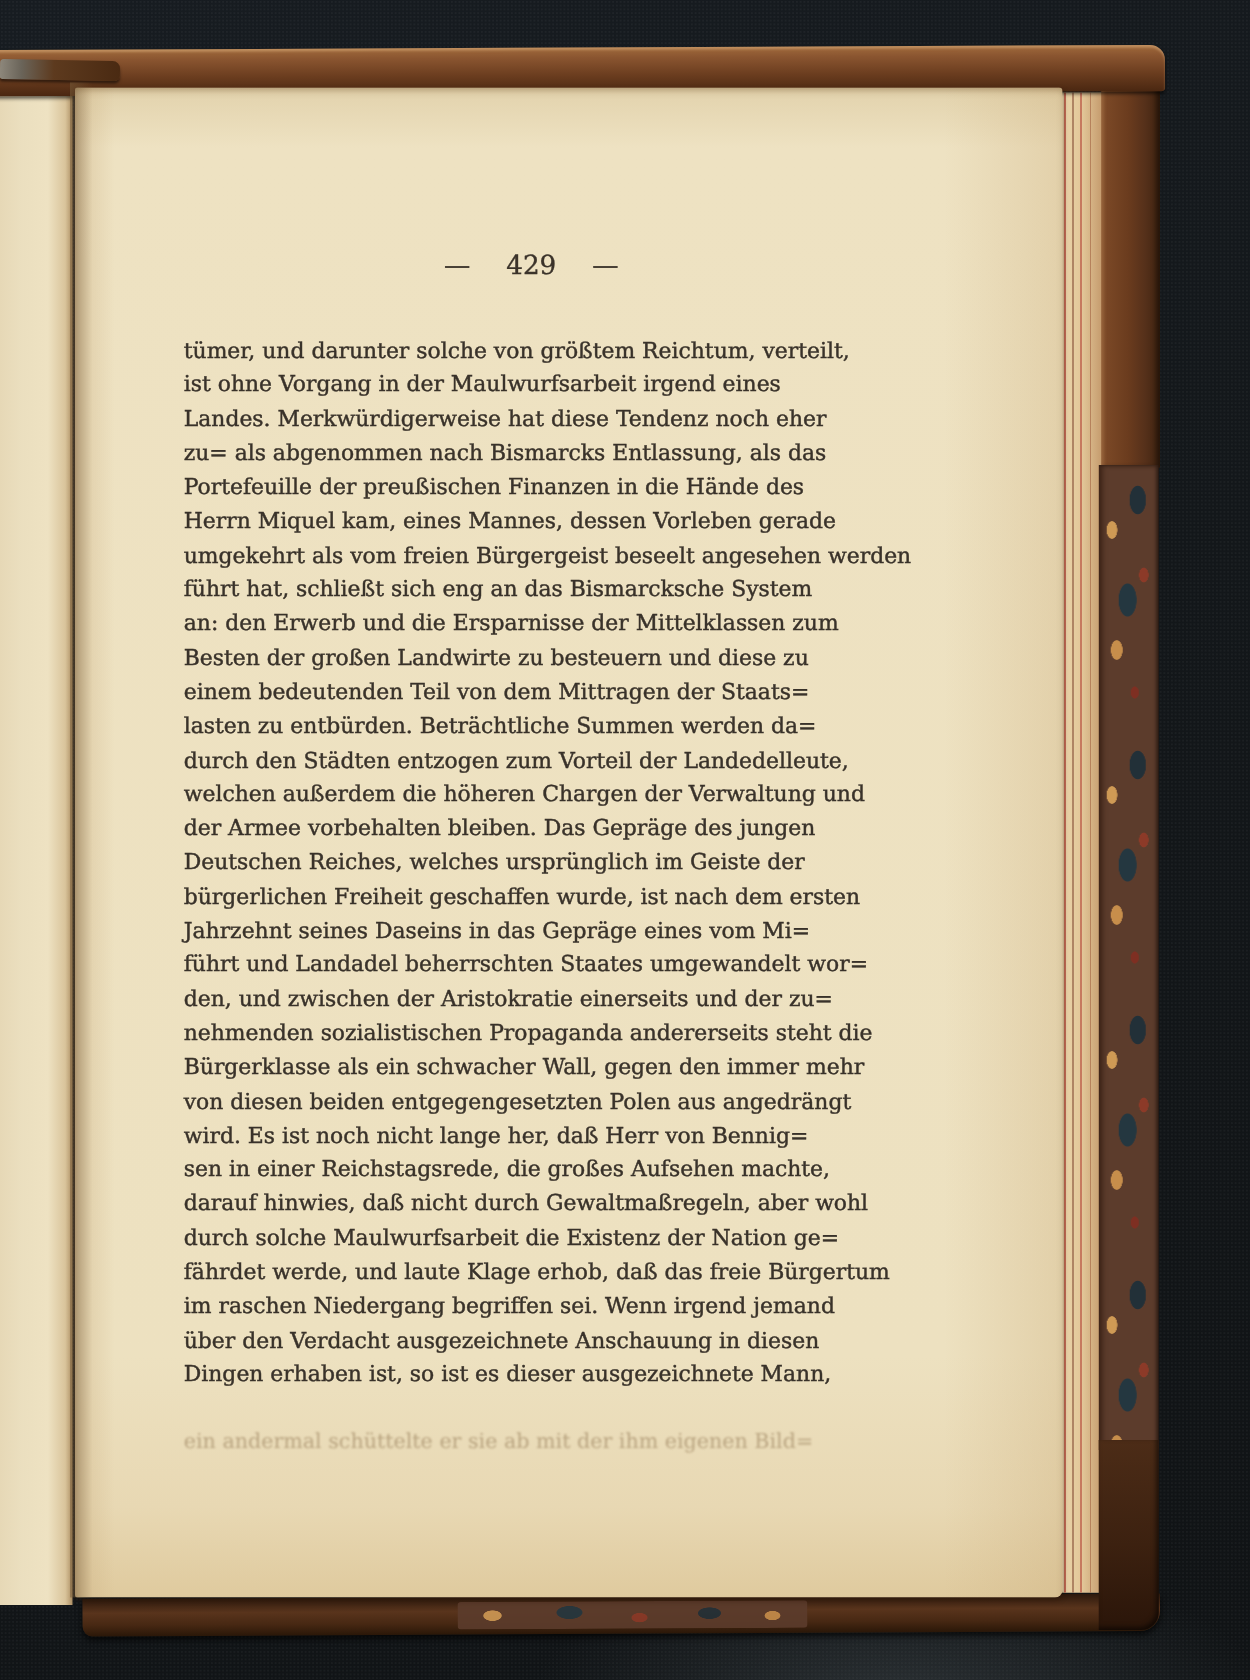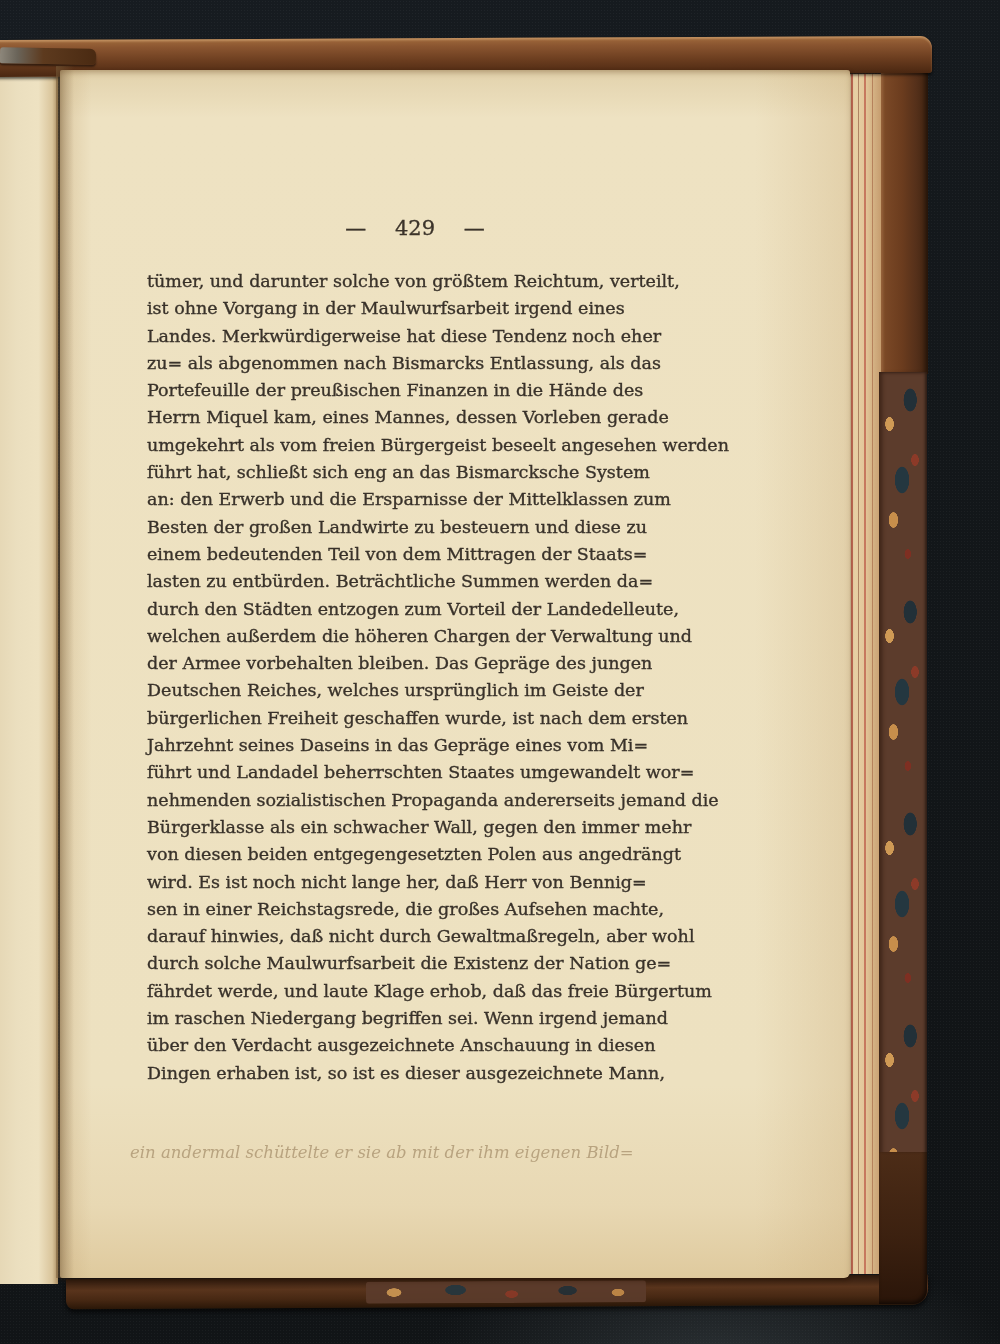--- a/index.html
+++ b/index.html
@@ -101,41 +101,41 @@
   
   .main-page{
     position:absolute;left:60px;top:70px;width:790px;height:1208px;z-index:8;
     background:
       linear-gradient(90deg, rgba(200,172,126,.45) 0, rgba(200,172,126,0) 4%, rgba(0,0,0,0) 88%, rgba(205,175,125,.35) 100%),
       linear-gradient(180deg,#e2d2ac 0,#eee2c2 4%,#ede1c0 84%,#e8d8b3 94%,#dfca9e 100%);
     border-radius:2px 3px 6px 2px;
     box-shadow:inset 0 4px 6px -2px rgba(120,85,45,.5), 0 2px 4px rgba(40,20,5,.5);
   }
   .page-number{
-    position:absolute;left:76px;top:130px;width:558px;
+    position:absolute;left:86px;top:130px;width:558px;
     text-align:center;font-size:21px;line-height:24px;
-    color:#3b332a;word-spacing:22px;margin-top:16px;
+    color:#3b332a;word-spacing:22px;
     -webkit-text-stroke:.3px #3b332a;
   }
   .text-block{
     position:absolute;left:87px;top:198px;width:557px;
     color:#39322a;font-size:17.5px;
     -webkit-text-stroke:.35px #39322a;
   }
   .tline{
     height:27.3px;line-height:27.3px;white-space:nowrap;
     text-align:justify;text-align-last:justify;
     overflow:visible;
   }
   .tline::after{content:"";display:inline-block;width:100%;}
   .ghost-line{
-    position:absolute;left:70px;top:1072px;width:557px;
+    position:absolute;left:87px;top:1072px;width:557px;
     font-size:16.5px;line-height:22px;color:#a8916d;opacity:.75;
     filter:blur(.7px);
-    text-align:justify;text-align-last:justify;white-space:nowrap;font-style:italic;
+    text-align:justify;text-align-last:justify;white-space:nowrap;
   }
   .ghost-line::after{content:"";display:inline-block;width:100%;}
 </style>
 </head>
 <body>
 
 <div class="bg"></div>
 
 <div>
   <div class="bottom-leather">
@@ -164,21 +164,22 @@
         <div class="tline">Besten der großen Landwirte zu besteuern und diese zu</div>
         <div class="tline">einem bedeutenden Teil von dem Mittragen der Staats=</div>
         <div class="tline">lasten zu entbürden.  Beträchtliche Summen werden da=</div>
         <div class="tline">durch den Städten entzogen zum Vorteil der Landedelleute,</div>
         <div class="tline">welchen außerdem die höheren Chargen der Verwaltung und</div>
         <div class="tline">der Armee vorbehalten bleiben.  Das Gepräge des jungen</div>
         <div class="tline">Deutschen Reiches, welches ursprünglich im Geiste der</div>
         <div class="tline">bürgerlichen Freiheit geschaffen wurde, ist nach dem ersten</div>
         <div class="tline">Jahrzehnt seines Daseins in das Gepräge eines vom Mi=</div>
         <div class="tline">führt und Landadel beherrschten Staates umgewandelt wor=</div>
-        <div class="tline">nehmenden sozialistischen Propaganda andererseits jemand die</div>
+        <div class="tline">den, und zwischen der Aristokratie einerseits und der zu=</div>
+        <div class="tline">nehmenden sozialistischen Propaganda andererseits steht die</div>
         <div class="tline">Bürgerklasse als ein schwacher Wall, gegen den immer mehr</div>
         <div class="tline">von diesen beiden entgegengesetzten Polen aus angedrängt</div>
         <div class="tline">wird.  Es ist noch nicht lange her, daß Herr von Bennig=</div>
         <div class="tline">sen in einer Reichstagsrede, die großes Aufsehen machte,</div>
         <div class="tline">darauf hinwies, daß nicht durch Gewaltmaßregeln, aber wohl</div>
         <div class="tline">durch solche Maulwurfsarbeit die Existenz der Nation ge=</div>
         <div class="tline">fährdet werde, und laute Klage erhob, daß das freie Bürgertum</div>
         <div class="tline">im raschen Niedergang begriffen sei.  Wenn irgend jemand</div>
         <div class="tline">über den Verdacht ausgezeichnete Anschauung in diesen</div>
         <div class="tline">Dingen erhaben ist, so ist es dieser ausgezeichnete Mann,</div>

